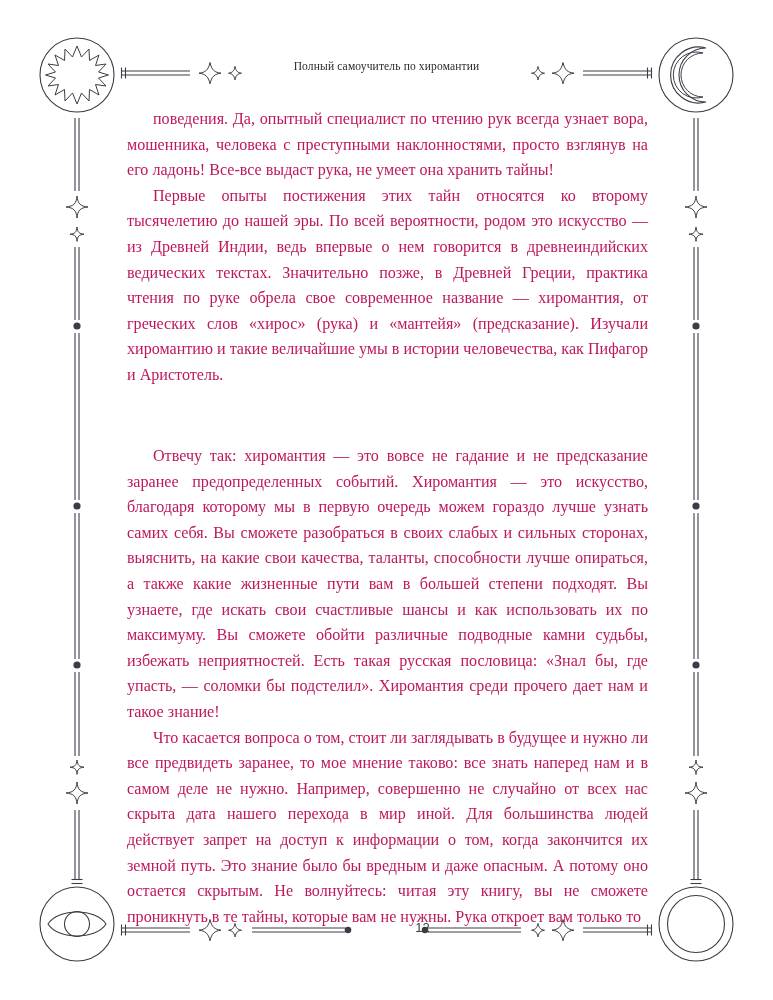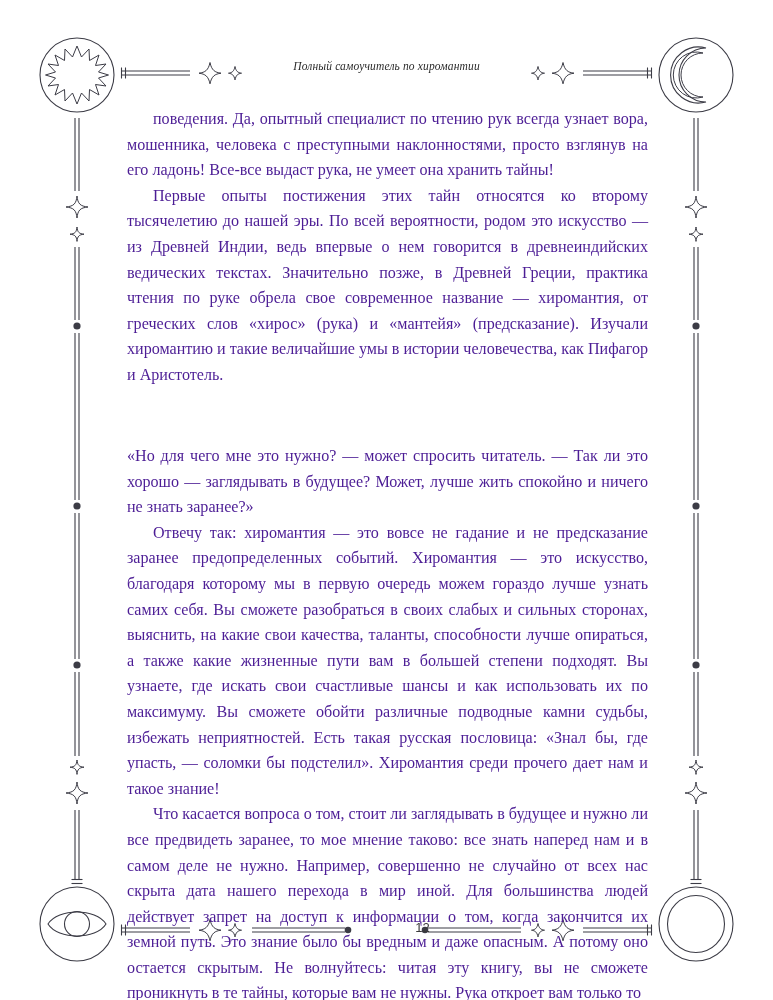--- a/index.html
+++ b/index.html
@@ -33,42 +33,41 @@
     pointer-events: none;
   }
 
   
   .running-head {
     position: absolute;
     left: 0;
     top: 60px;
     width: 773px;
     text-align: center;
-    font-style: italic;
     font-size: 11.5px;
     letter-spacing: 0.15px;
     color: #2b2b2b;
   }
 
   
   .content {
     position: absolute;
     left: 127px;
     top: 106px;
     width: 521px;
   }
 
   .para {
     margin: 0;
     font-size: 16.1px;
     line-height: 25.6px;
     text-align: justify;
     text-indent: 26px;
     hyphens: manual;
-    color: #4c1d95;
+    color: #be185d;
   }
   .para.noindent {
     text-indent: 0;
   }
 
   
   .section-heading {
     margin: 0;
     padding: 0;
     text-align: center;
@@ -265,20 +264,19 @@
 
   <div class="running-head">Полный самоучитель по хиромантии</div>
 
   <div class="content">
     <p class="para">поведения. Да, опытный специалист по чтению рук всегда узнает вора, мошенника, человека с преступными наклонностями, просто взглянув на его ладонь! Все-все выдаст рука, не умеет она хранить тайны!</p>
     <p class="para">Первые опыты постижения этих тайн относятся ко второму тысячелетию до нашей эры. По всей вероятности, родом это искусство — из Древней Индии, ведь впервые о нем говорится в древнеиндийских ведических текстах. Значительно позже, в Древней Греции, практика чтения по руке обрела свое современное название — хиромантия, от греческих слов «хирос» (рука) и «мантейя» (предсказание). Изучали хиромантию и такие величайшие умы в истории человечества, как Пифагор и Аристотель.</p>
   </div>
 
 
   <div class="block-after-head">
-    <p class="para noindent">«Но для чего мне это нужно? — может спросить читатель. — Так ли это хорошо — заглядывать в будущее? Может, лучше жить спокойно и ничего не знать заранее?»</p>
     <p class="para">Отвечу так: хиромантия — это вовсе не гадание и не предсказание заранее предопределенных событий. Хиромантия — это искусство, благодаря которому мы в первую очередь можем гораздо лучше узнать самих себя. Вы сможете разобраться в своих слабых и сильных сторонах, выяснить, на какие свои качества, таланты, способности лучше опираться, а также какие жизненные пути вам в большей степени подходят. Вы узнаете, где искать свои счастливые шансы и как использовать их по максимуму. Вы сможете обойти различные подводные камни судьбы, избежать неприятностей. Есть такая русская пословица: «Знал бы, где упасть, — соломки бы подстелил». Хиромантия среди прочего дает нам и такое знание!</p>
     <p class="para">Что касается вопроса о том, стоит ли заглядывать в будущее и нужно ли все предвидеть заранее, то мое мнение таково: все знать наперед нам и в самом деле не нужно. Например, совершенно не случайно от всех нас скрыта дата нашего перехода в мир иной. Для большинства людей действует запрет на доступ к информации о том, когда закончится их земной путь. Это знание было бы вредным и даже опасным. А потому оно остается скрытым. Не волнуйтесь: читая эту книгу, вы не сможете проникнуть в те тайны, которые вам не нужны. Рука откроет вам только то</p>
   </div>
 
   <div class="folio">12</div>
 
 </div>
 
 </body></html>

